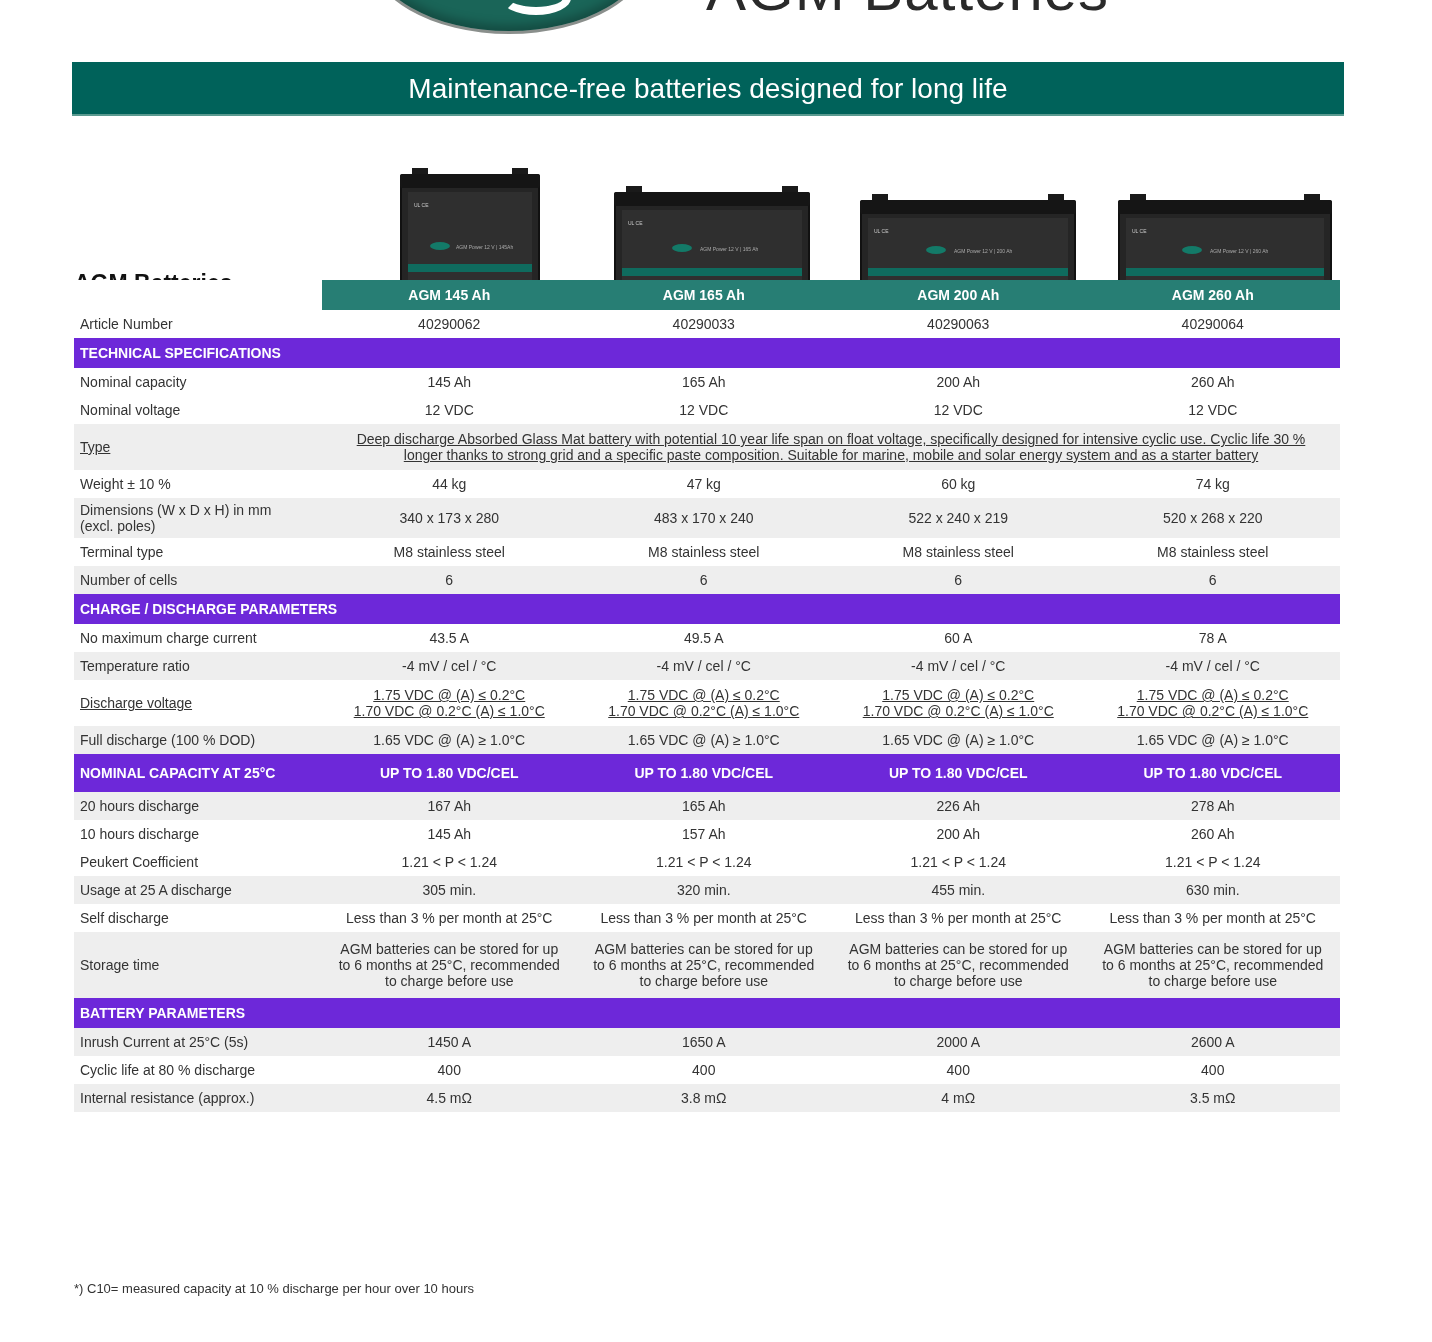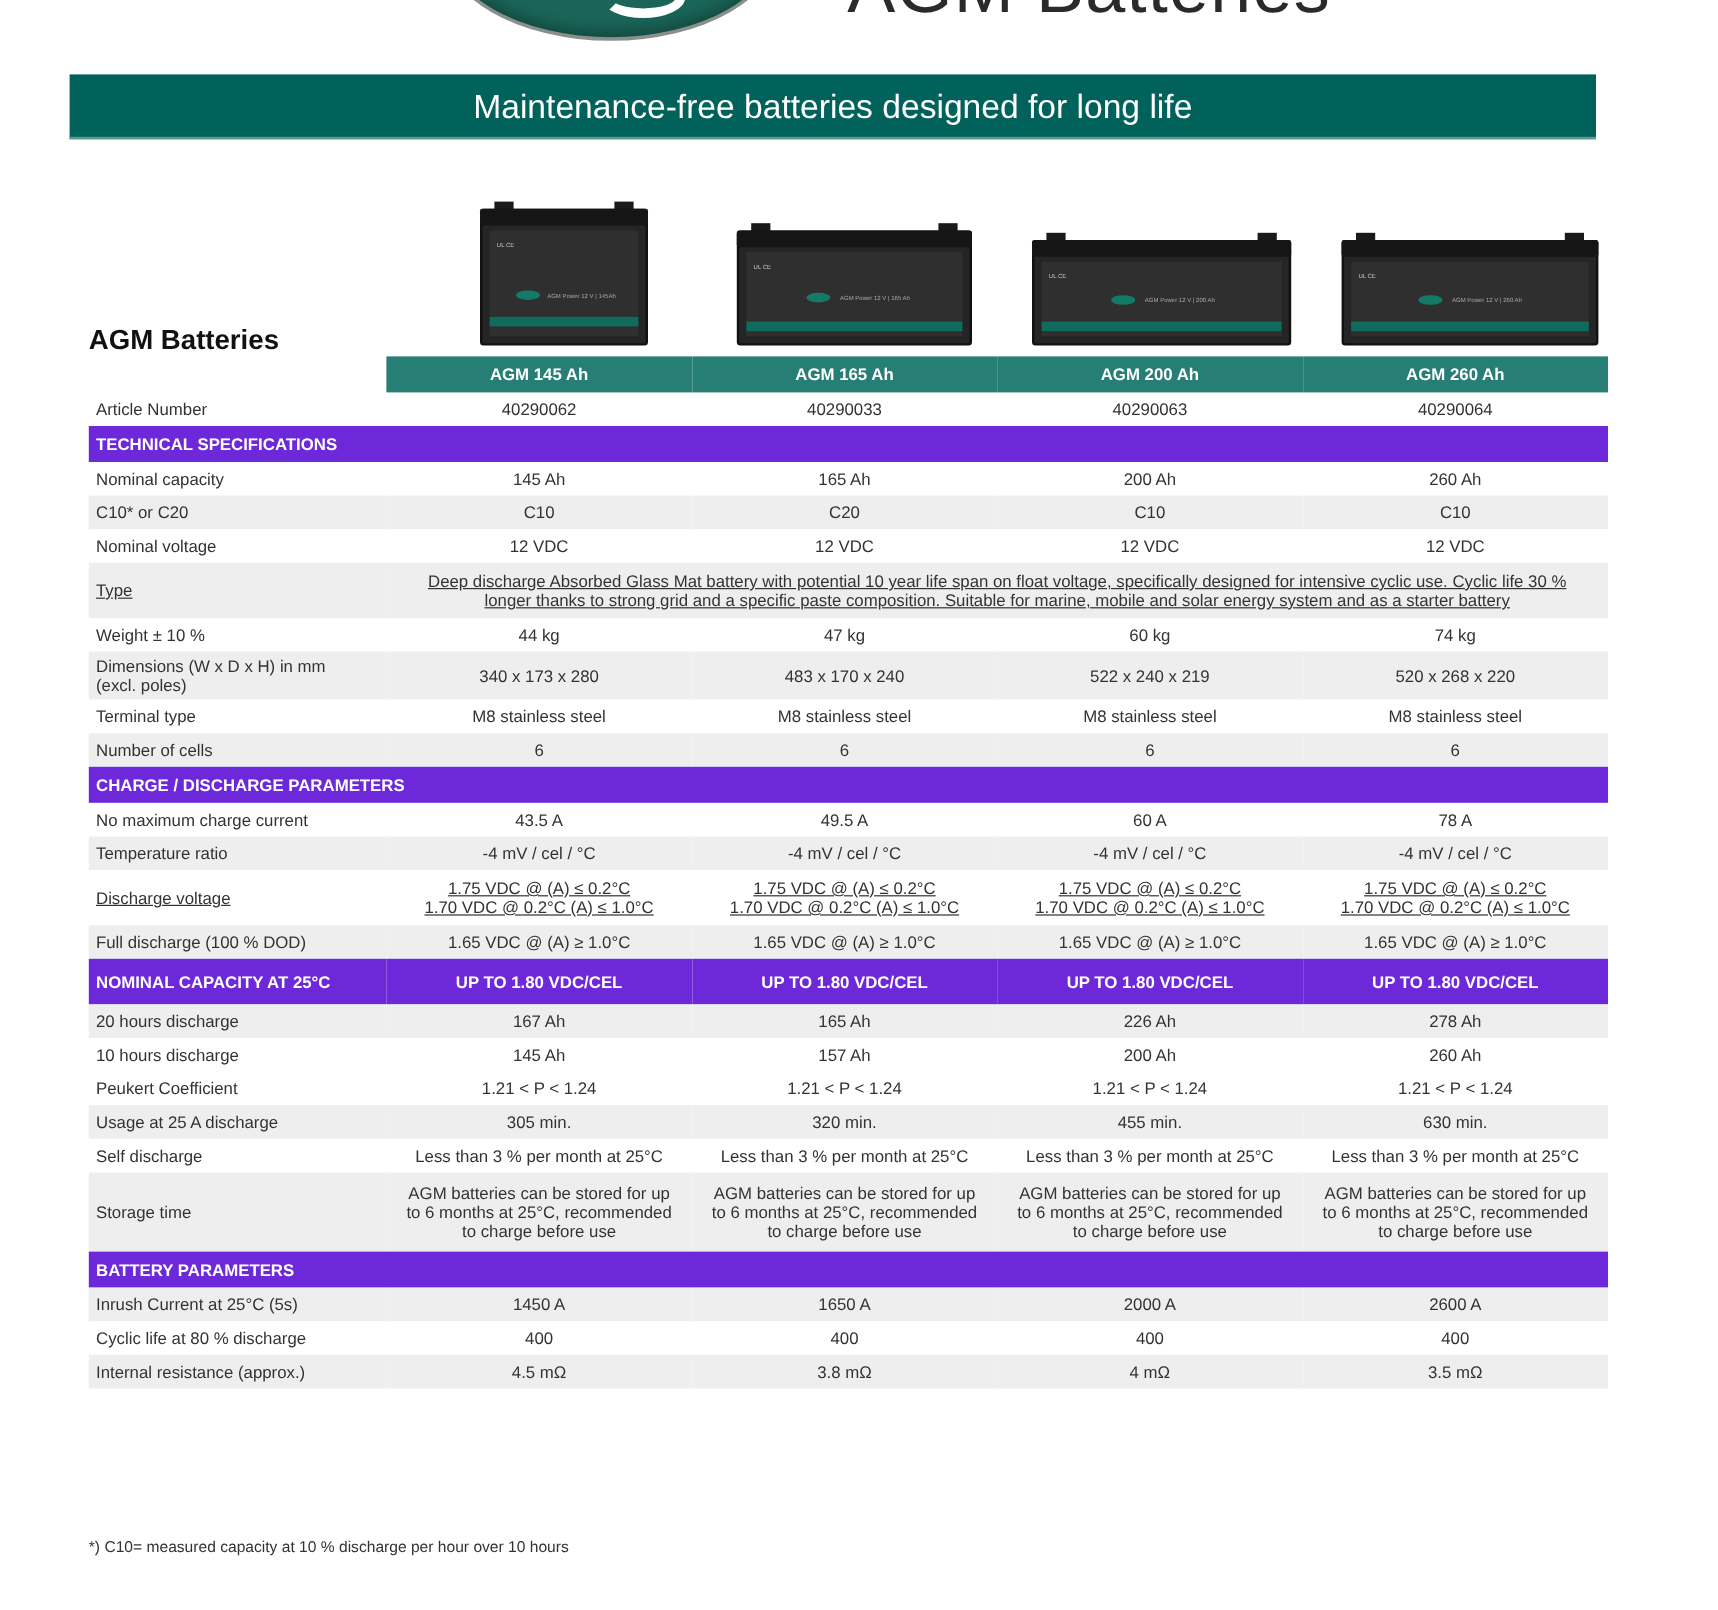--- a/index.html
+++ b/index.html
@@ -6,37 +6,37 @@
   html, body { width: 1432px; height: 1342px; overflow: hidden; background: #ffffff; }
   body { font-family: "Liberation Sans", "DejaVu Sans", sans-serif; color: #2b2b2b; position: relative; }
 
   .logo { position: absolute; left: 368px; top: -130px; width: 282px; height: 164px; border-radius: 50%;
           background: #1a6558; border: 3px solid #8a8f8c; box-shadow: inset 0 -6px 10px rgba(0,0,0,0.25); }
   .logo-swirl { position: absolute; left: 130px; top: 108px; width: 70px; height: 34px; border: 8px solid #ffffff;
                 border-top-color: transparent; border-left-color: transparent; border-radius: 50%; }
   .page-title { position: absolute; left: 706px; top: -40px; font-size: 60px; font-weight: 300; color: #2a2a2a;
                 letter-spacing: 1px; line-height: 1; }
 
-  .banner { position: absolute; left: 58px; top: 62px; width: 1272px; height: 54px; background: #00625a;
+  .banner { position: absolute; left: 72px; top: 62px; width: 1272px; height: 54px; background: #00625a;
             border-bottom: 2px solid #5a9a90; color: #ffffff; font-size: 28px; text-align: center; line-height: 54px; }
 
   .section-title { position: absolute; left: 74px; top: 270px; font-size: 23px; font-weight: bold; color: #111; }
 
   .product-imgs { position: absolute; top: 160px; left: 322px; width: 1018px; height: 128px; }
   .battery { position: absolute; bottom: 0; background: #252525; border-radius: 3px; border: 2px solid #111; }
   .battery .lid { position: absolute; left: -2px; right: -2px; top: -2px; height: 14px; background: #151515; border-radius: 2px; }
   .battery .post { position: absolute; top: -8px; width: 16px; height: 8px; background: #1a1a1a; }
   .battery .post.l { left: 10px; } .battery .post.r { right: 10px; }
   .battery .face { position: absolute; left: 6px; right: 6px; top: 16px; bottom: 6px; background: #2f2f2f; }
   .battery .stripe { position: absolute; left: 0; right: 0; height: 8px; background: #0f6b5e; }
   .battery .mini-logo { position: absolute; width: 20px; height: 8px; border-radius: 50%; background: #137a68; }
   .battery .mini-text { position: absolute; font-size: 5px; color: #aaa; white-space: nowrap; }
   .battery .ce { position: absolute; left: 6px; top: 10px; font-size: 5px; color: #ccc; }
 
-  table.spec { position: absolute; left: 74px; top: 297px; width: 1266px; border-collapse: collapse; font-size: 14px; color: #333; }
+  table.spec { position: absolute; left: 74px; top: 280px; width: 1266px; border-collapse: collapse; font-size: 14px; color: #333; }
   table.spec td, table.spec th { padding: 0 6px; vertical-align: middle; }
   table.spec td.lbl { width: 248px; text-align: left; }
   table.spec td.val { text-align: center; width: 254.5px; }
   tr.model-head th { background: #277e74; color: #fff; height: 30px; font-size: 14px; font-weight: bold; text-align: center; }
   tr.model-head th.blank { background: #ffffff; }
   tr.sec td { background: #6d28d9; color: #fff; font-weight: bold; height: 30px; font-size: 14px; }
   tr.row td { height: 28px; }
   tr.row.alt td { background: #eeeeee; }
   tr.row.tall td { height: 46px; text-decoration: underline; }
   tr.row.tall2 td { height: 40px; }
@@ -125,27 +125,20 @@
   <tr class="sec">
     <td colspan="5">TECHNICAL SPECIFICATIONS</td>
   </tr>
   <tr class="row">
     <td class="lbl">Nominal capacity</td>
     <td class="val">145 Ah</td>
     <td class="val">165 Ah</td>
     <td class="val">200 Ah</td>
     <td class="val">260 Ah</td>
   </tr>
-  <tr class="row alt">
-    <td class="lbl">C10* or C20</td>
-    <td class="val">C10</td>
-    <td class="val">C20</td>
-    <td class="val">C10</td>
-    <td class="val">C10</td>
-  </tr>
   <tr class="row">
     <td class="lbl">Nominal voltage</td>
     <td class="val">12 VDC</td>
     <td class="val">12 VDC</td>
     <td class="val">12 VDC</td>
     <td class="val">12 VDC</td>
   </tr>
   <tr class="row alt tall">
     <td class="lbl">Type</td>
     <td class="merged" colspan="4">

